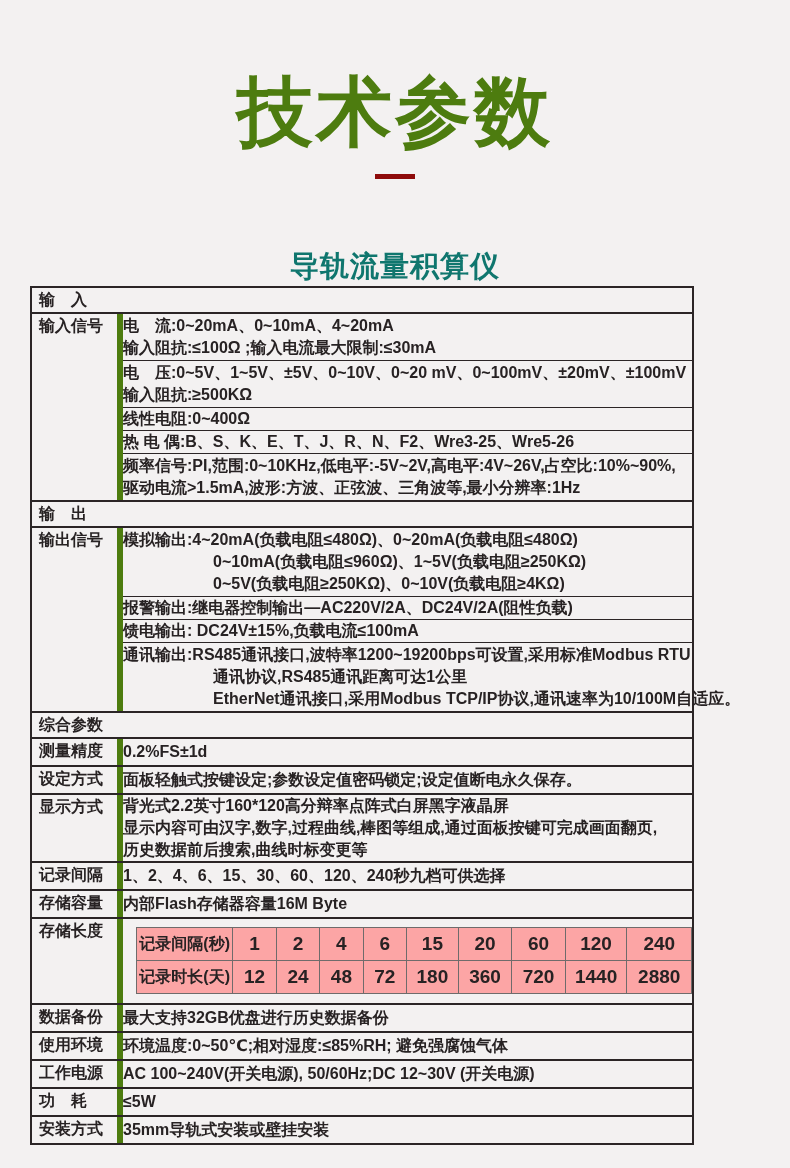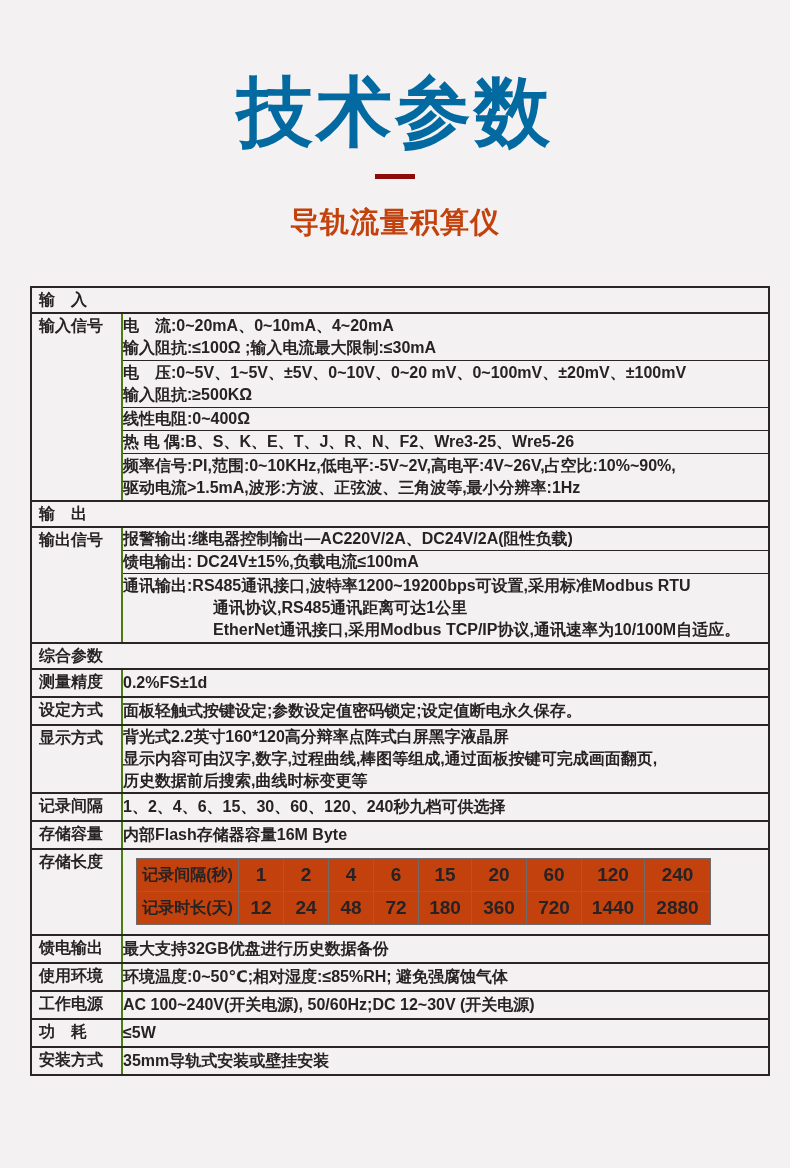--- a/index.html
+++ b/index.html
@@ -11,58 +11,58 @@
     overflow: hidden;
     position: relative;
   }
   .header { text-align: center; }
   .page-title {
     margin-top: 70px;
     font-size: 76px;
     line-height: 84px;
     font-weight: 900;
     letter-spacing: 3px;
-    color: #0369a1;
+    color: #4d7c0f;
   }
   .title-underline {
     width: 40px; height: 5px;
     background: #8e0b0b;
     margin: 20px auto 0 auto;
   }
   .subtitle {
-    margin-top: 24px;
+    margin-top: 68px;
     font-size: 29px;
     font-weight: 700;
     letter-spacing: 1px;
-    color: #c2410c;
+    color: #0f766e;
   }
   
   .spec {
     position: absolute;
     left: 30px; top: 286px;
-    width: 740px;
+    width: 664px;
     border: 2px solid #2b2526;
     font-size: 16px;
   }
   .sec-header {
     font-weight: 700;
     line-height: 22px;
     padding: 1px 0 1px 7px;
     border-bottom: 2px solid #2b2526;
   }
   .row {
     display: flex;
     border-bottom: 2px solid #2b2526;
     align-items: stretch;
   }
   .row:last-child { border-bottom: none; }
   .label-cell {
     flex: 0 0 91px;
     width: 91px;
-    border-right: 2px solid #4d7c0f;
+    border-right: 6px solid #4d7c0f;
     font-weight: 700;
     padding: 2px 4px 2px 7px;
     line-height: 20px;
   }
   .content-cell { flex: 1; min-width: 0; }
   .sub-row {
     border-bottom: 1px solid #2b2526;
     padding: 1px 0;
   }
   .sub-row:last-child { border-bottom: none; }
@@ -72,21 +72,21 @@
     white-space: nowrap;
   }
   .line.indent { padding-left: 90px; }
   .content-cell > .line { padding-top: 3px; padding-bottom: 3px; }
   .multi > .line { padding-top: 1px; padding-bottom: 1px; }
   
   .mini-table {
     border-collapse: collapse;
     table-layout: fixed;
     margin: 8px 0 9px 13px;
-    background: #c2410c;
+    background: #fca5a5;
   }
   .mini-table td {
     border: 1px solid #6f6b6b;
     text-align: center;
     padding: 5px 2px;
     overflow: hidden;
   }
   .mini-table .mini-label {
     font-size: 16px;
     font-weight: 600;
@@ -132,20 +132,25 @@
         <div class="line">驱动电流&gt;1.5mA,波形:方波、正弦波、三角波等,最小分辨率:1Hz</div>
       </div>
     </div>
   </div>
 
   <div class="sec-header">输　出</div>
 
   <div class="row">
     <div class="label-cell">输出信号</div>
     <div class="content-cell">
+      <div class="sub-row multi">
+        <div class="line">模拟输出:4~20mA(负载电阻≤480Ω)、0~20mA(负载电阻≤480Ω)</div>
+        <div class="line indent">0~10mA(负载电阻≤960Ω)、1~5V(负载电阻≥250KΩ)</div>
+        <div class="line indent">0~5V(负载电阻≥250KΩ)、0~10V(负载电阻≥4KΩ)</div>
+      </div>
       <div class="sub-row">
         <div class="line">报警输出:继电器控制输出—AC220V/2A、DC24V/2A(阻性负载)</div>
       </div>
       <div class="sub-row">
         <div class="line">馈电输出: DC24V±15%,负载电流≤100mA</div>
       </div>
       <div class="sub-row multi">
         <div class="line">通讯输出:RS485通讯接口,波特率1200~19200bps可设置,采用标准Modbus RTU</div>
         <div class="line indent">通讯协议,RS485通讯距离可达1公里</div>
         <div class="line indent">EtherNet通讯接口,采用Modbus TCP/IP协议,通讯速率为10/100M自适应。</div>
@@ -232,21 +237,21 @@
           <td class="mini-val">720</td>
           <td class="mini-val">1440</td>
           <td class="mini-val">2880</td>
         </tr>
       </tbody>
         </table>
     </div>
   </div>
 
   <div class="row">
-    <div class="label-cell">馈电输出</div>
+    <div class="label-cell">数据备份</div>
     <div class="content-cell">
       <div class="line">最大支持32GB优盘进行历史数据备份</div>
     </div>
   </div>
 
   <div class="row">
     <div class="label-cell">使用环境</div>
     <div class="content-cell">
       <div class="line">环境温度:0~50℃;相对湿度:≤85%RH; 避免强腐蚀气体</div>
     </div>

